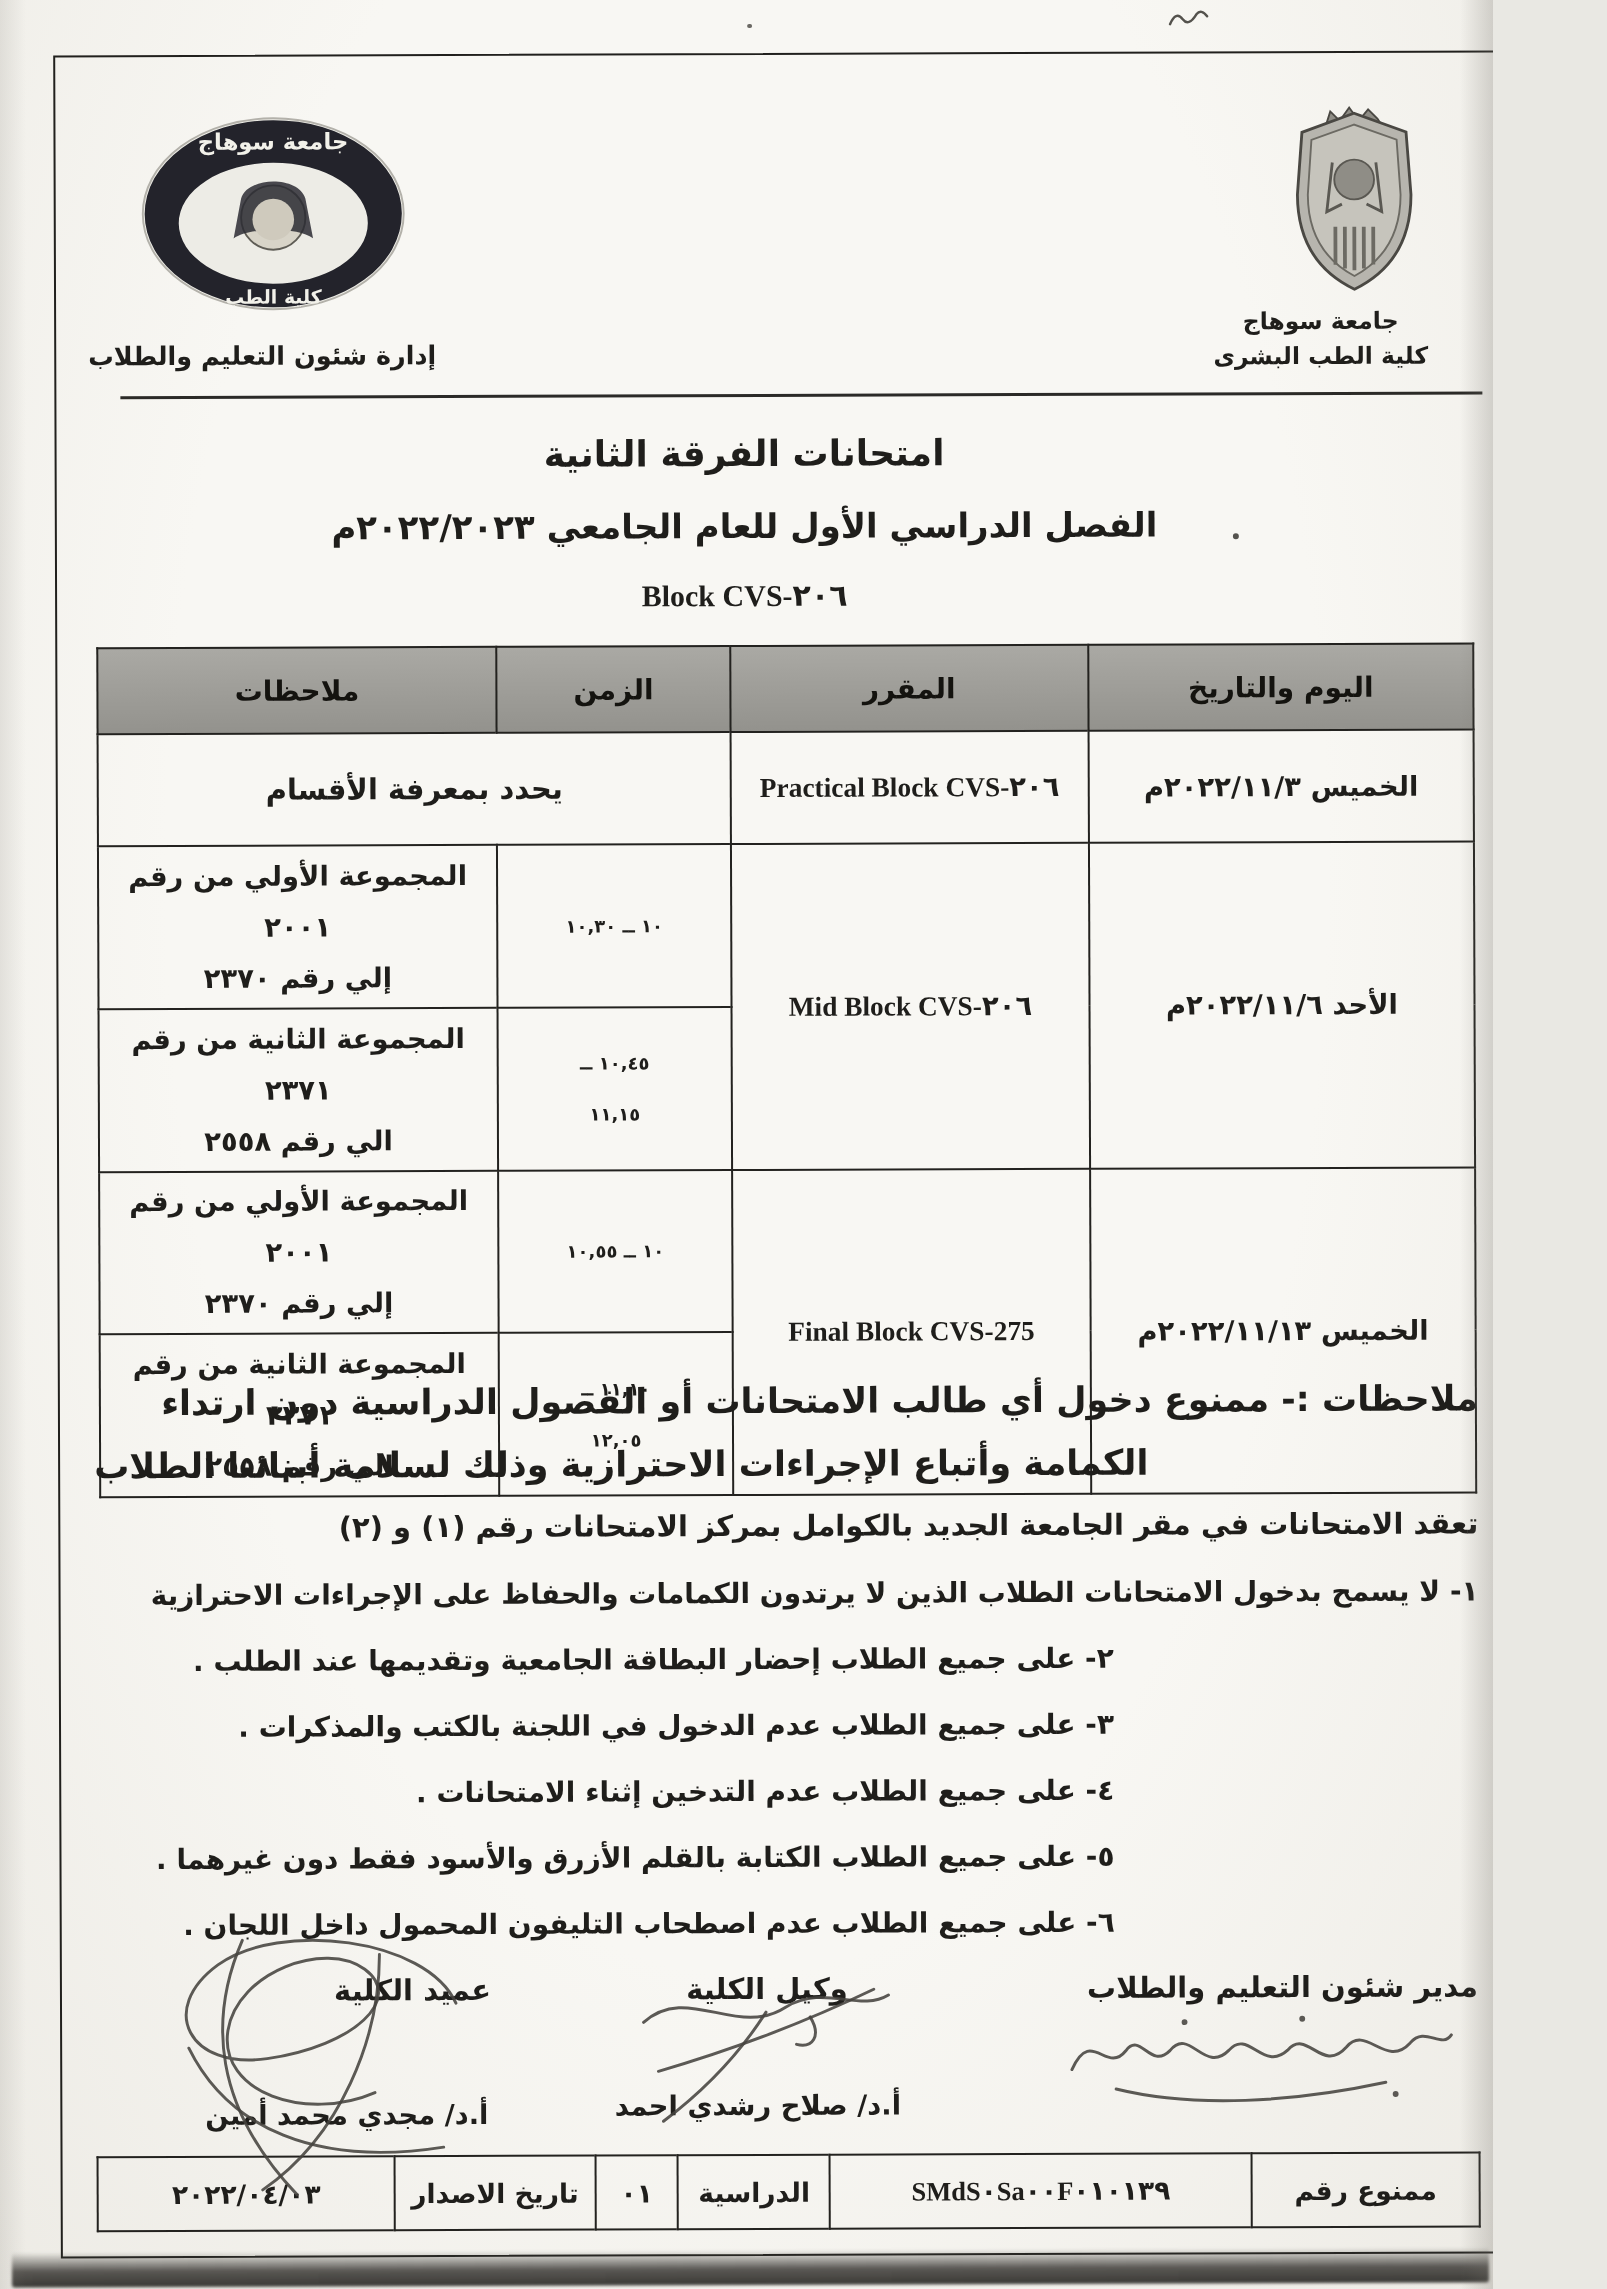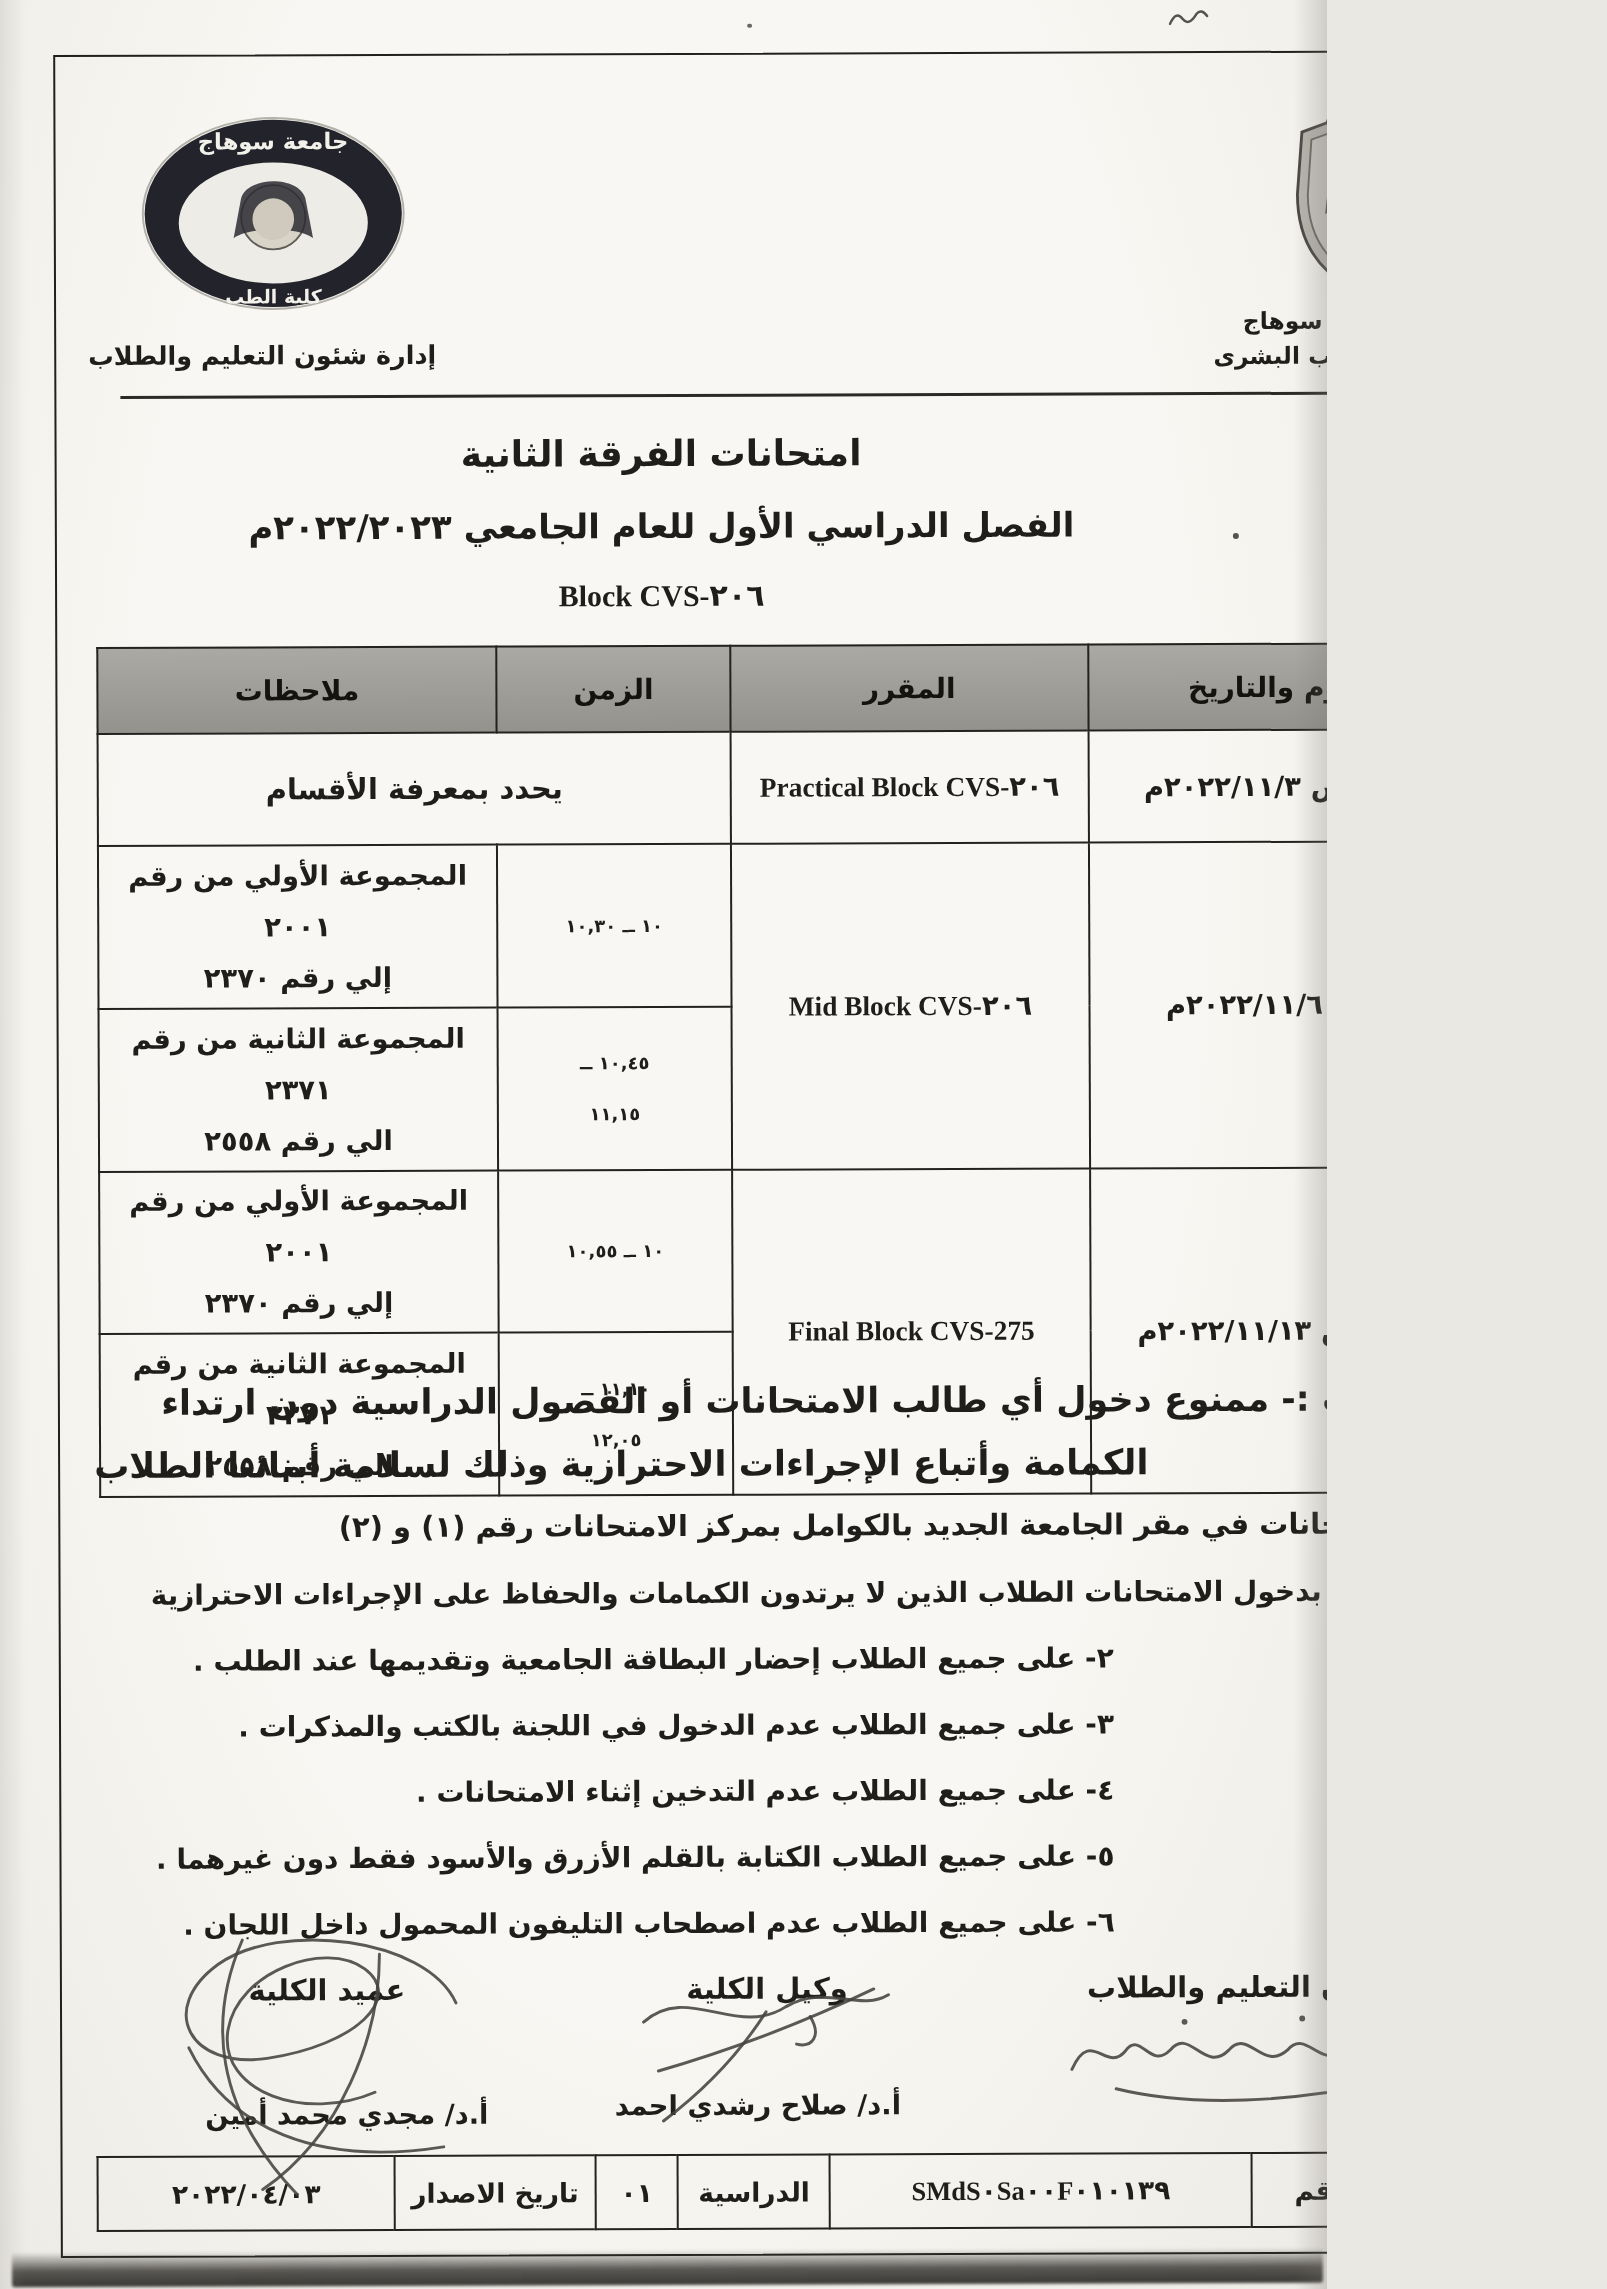--- a/index.html
+++ b/index.html
@@ -3,21 +3,21 @@
 <meta charset="utf-8">
 <style>
   * { margin:0; padding:0; box-sizing:border-box; }
   html,body { width:1607px; height:2290px; }
   body {
     font-family:"DejaVu Sans", sans-serif;
     color:#1f1e1b;
     background:#e9e8e3;
   }
   .page {
-    position:relative; width:1327px; height:2290px; overflow:hidden;
+    position:relative; width:1493px; height:2290px; overflow:hidden;
     background: radial-gradient(ellipse at 50% 38%, #f8f7f3 55%, #edebe5 100%);
   }
   .sheet { position:absolute; inset:0; transform:rotate(-0.2deg); transform-origin:50% 50%; }
   .frame {
     position:absolute; left:57px; top:53px; width:1460px; height:2203px;
     border:2px solid #21201d;
   }
   
   .logo-left { position:absolute; left:137px; top:110px; width:279px; height:208px; }
   .left-caption {
@@ -70,21 +70,21 @@
   .nh2 { top:1433px; text-align:left; }
   .venue-note { position:absolute; left:93px; top:1509px; width:1384px; direction:rtl;
                 text-align:right; font-size:29px; font-weight:bold; }
   .notes-items { position:absolute; left:93px; top:1574px; width:1384px; direction:rtl; }
   .note-item { text-align:right; font-size:28px; font-weight:600; height:66px; line-height:39px; }
   .note-item.indented { padding-left:0; padding-right:365px; }
   
   .sig-title { position:absolute; top:1972px; font-size:29px; font-weight:bold; direction:rtl; }
   .sig-director-title { left:980px; width:495px; text-align:right; }
   .sig-vice-title { left:627px; width:274px; text-align:center; }
-  .sig-dean-title { left:182px; width:284px; text-align:center; }
+  .sig-dean-title { left:204px; width:284px; }
   .sig-name { position:absolute; font-size:27.4px; font-weight:bold; direction:rtl; text-align:center; }
   .sig-vice-name { left:578px; top:2090px; width:353px; }
   .sig-dean-name { left:162px; top:2098px; width:363px; }
   .sig-svg { position:absolute; z-index:3; }
   .sig-svg path, .sig-svg circle { stroke:#45433f; stroke-width:3; fill:none;
     stroke-linecap:round; stroke-linejoin:round; opacity:.88; }
   .sig-svg circle { fill:#45433f; stroke:none; }
   .svg-director { left:1054px; top:2000px; width:407px; height:113px; }
   .svg-vice { left:616px; top:1968px; width:294px; height:157px; }
   .svg-dean { left:125px; top:1909px; width:372px; height:294px; }

